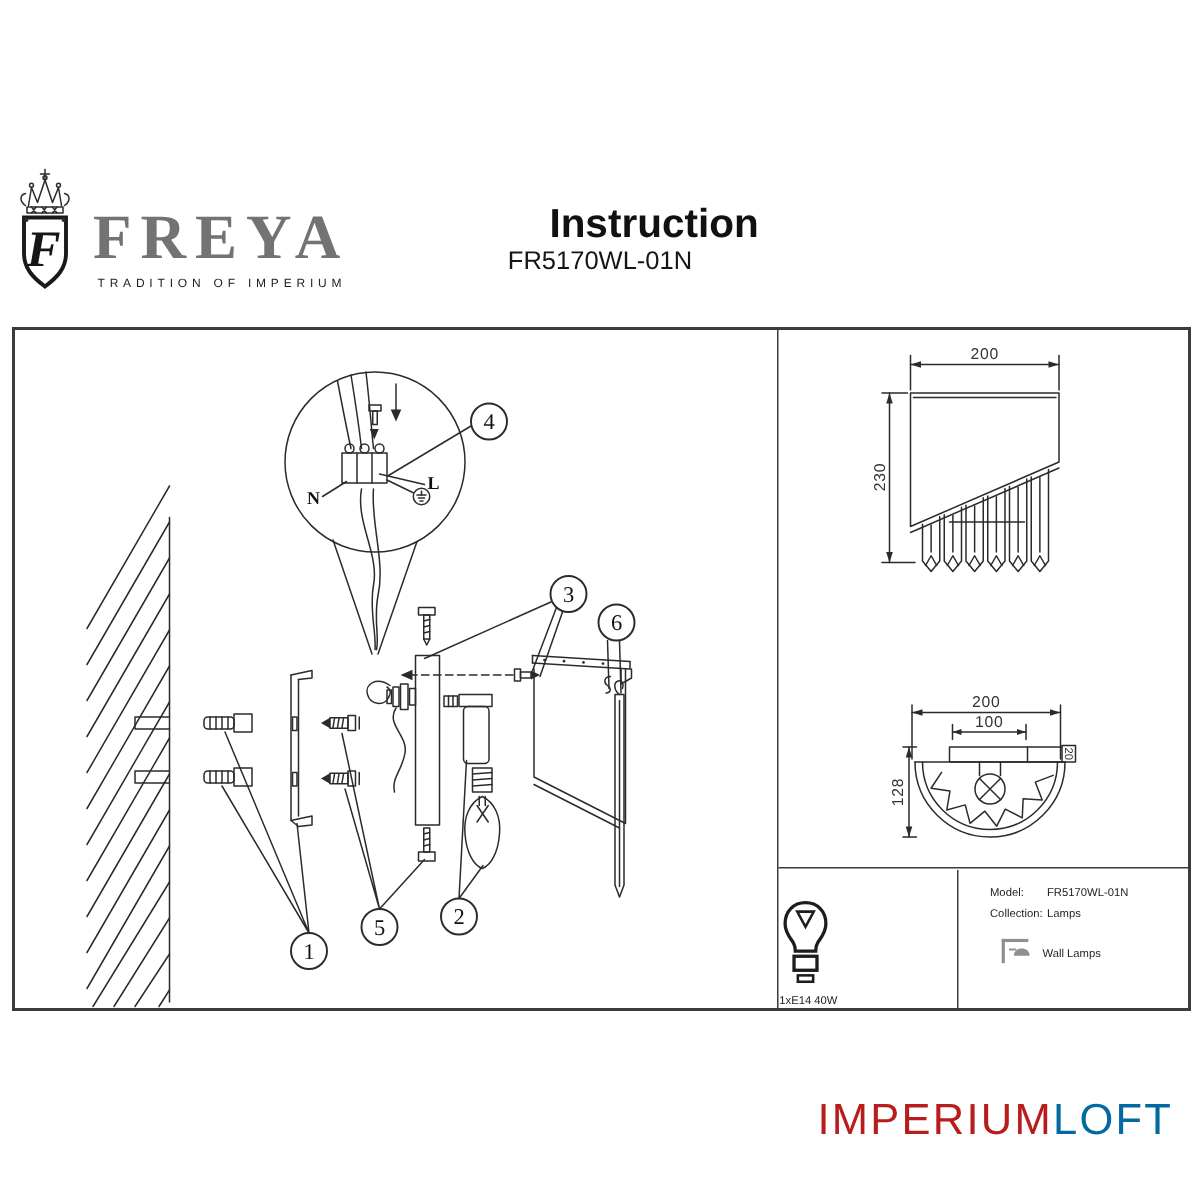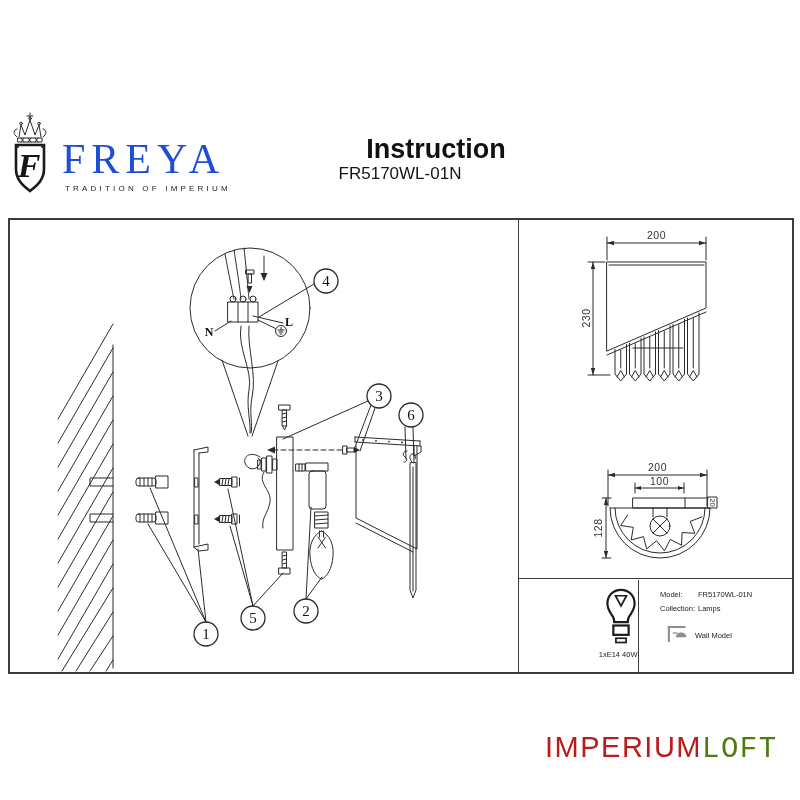--- a/index.html
+++ b/index.html
@@ -1,22 +1,22 @@
 <!DOCTYPE html>
 <html><head>
 <meta charset="utf-8">
 <style>
   html,body{margin:0;padding:0;background:#fff;}
   #page{position:relative;width:800px;height:800px;background:#fff;overflow:hidden;
         font-family:"Liberation Sans",sans-serif;color:#1a1a1a;}
   .abs{position:absolute;}
 
   
-  #brand-name{font-family:"Liberation Serif",serif;font-weight:normal;font-size:42px;
-              letter-spacing:6px;line-height:1;color:#1d4ed8;}
+  #brand-name{font-family:"Liberation Serif",serif;font-weight:bold;font-size:42px;
+              letter-spacing:6px;line-height:1;color:#737373;}
   #brand-tagline{font-size:8px;letter-spacing:3.2px;margin-top:4px;padding-left:3px;color:#222;}
   #doc-title{left:0;top:134px;width:800px;text-align:center;font-size:27px;font-weight:bold;color:#111;margin-left:36px;}
   #doc-model{left:0;top:164px;width:800px;text-align:center;font-size:17px;color:#151515;}
 
   
   #content-box{left:8px;top:218px;width:786px;height:456px;border:2px solid #3b3b3b;box-sizing:border-box;}
   #v-divider{left:508px;top:0;height:452px;width:0;border-left:1.5px solid #3b3b3b;}
   #h-divider{left:509px;top:358px;width:273px;height:0;border-top:1.5px solid #3b3b3b;}
   #spec-divider{border-left:1.5px solid #3b3b3b;}
 
@@ -25,21 +25,21 @@
   svg .fil{fill:#2b2b2b;stroke:none;}
   svg .dash{stroke-dasharray:5,3;}
   svg text{fill:#222;}
   .callout-num{font-family:"Liberation Serif",serif;font-size:15px;fill:#111;}
   .wire-lbl{font-family:"Liberation Serif",serif;font-size:12px;font-weight:bold;fill:#111;}
   .dim-txt{font-family:"Liberation Sans",sans-serif;font-size:10.5px;fill:#333;letter-spacing:0.5px;}
   .dim-sm{font-family:"Liberation Sans",sans-serif;font-size:7.5px;fill:#333;}
 
   
   #spec-left{left:509.5px;top:359.5px;width:118px;height:92px;display:flex;flex-direction:column;
-             align-items:flex-end;padding-top:8px;box-sizing:border-box;}
+             align-items:flex-start;padding-top:20px;box-sizing:border-box;}
   #bulb-label{font-size:7.5px;margin-top:4px;color:#222;}
   #spec-right{left:628px;top:359.5px;width:137px;height:92px;box-sizing:border-box;}
   .spec-row{position:absolute;left:22px;font-size:7.5px;color:#222;white-space:nowrap;}
   .spec-row .lbl{display:inline-block;width:38px;}
   #spec-cat-label{position:absolute;left:57px;top:51px;font-size:7.5px;color:#222;}
 
   
   #watermark{left:545px;top:731px;font-size:29px;letter-spacing:1.5px;white-space:nowrap;}
 </style>
 </head>
@@ -403,21 +403,21 @@
       </div>
       <div class="spec-row" style="top:24px">
         <span class="lbl">Collection:</span><span>Lamps</span>
       </div>
       <svg class="abs" style="left:29px;top:44px" width="21" height="20" viewBox="0 0 26 24">
         <rect x="1" y="2" width="22" height="2.6" fill="#8f8f8f"></rect>
         <rect x="1" y="2" width="2.6" height="20" fill="#8f8f8f"></rect>
         <rect x="7" y="10" width="6" height="1.6" fill="#8f8f8f"></rect>
         <path d="M11,16 C11,12 14,10 17.5,10 C21,10 24,12 24,16 Z" fill="#8f8f8f"></path>
       </svg>
-      <div id="spec-cat-label">Wall Model</div>
+      <div id="spec-cat-label">Wall Lamps</div>
     </div>
   </div>
 
   <div class="abs" id="watermark">
-    <span style="color: #b91c1c;">IMPERIUM</span><span style="color: #4d7c0f; font-family: Liberation Mono, monospace;">LOFT</span>
+    <span style="color: #b91c1c;">IMPERIUM</span><span style="color: #0369a1;">LOFT</span>
   </div>
 
 </div>
 
 </body></html>

